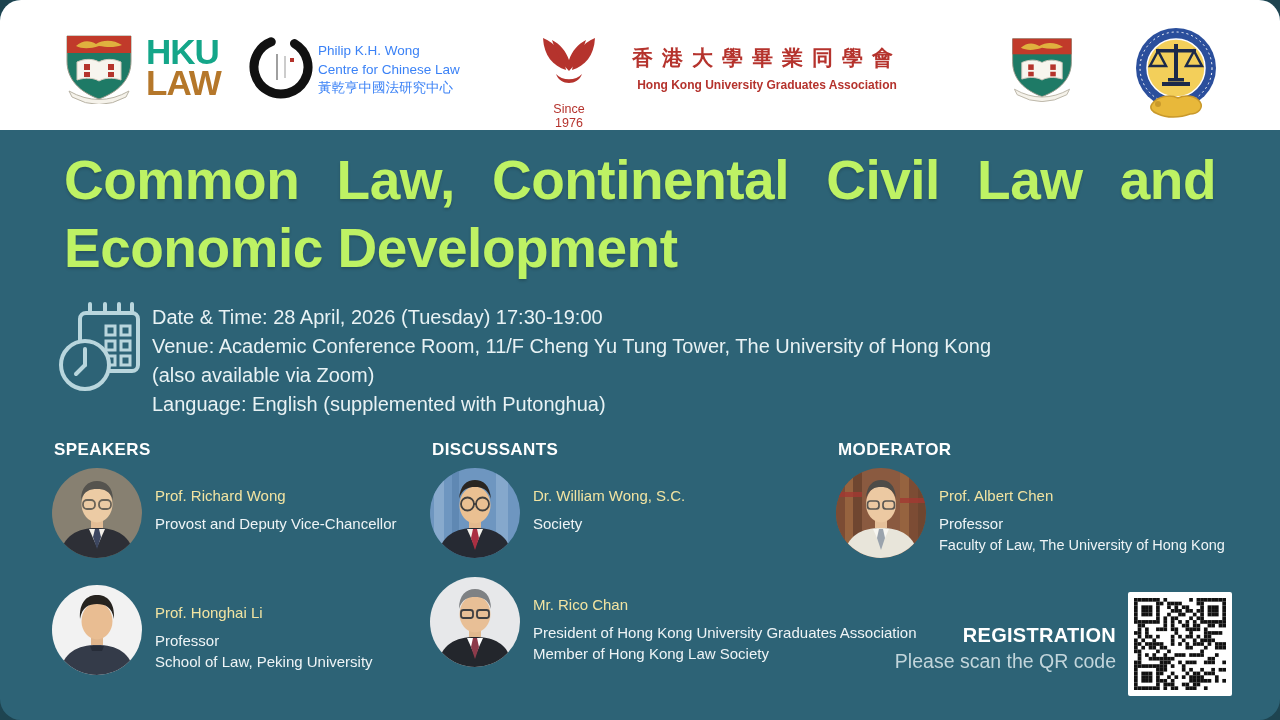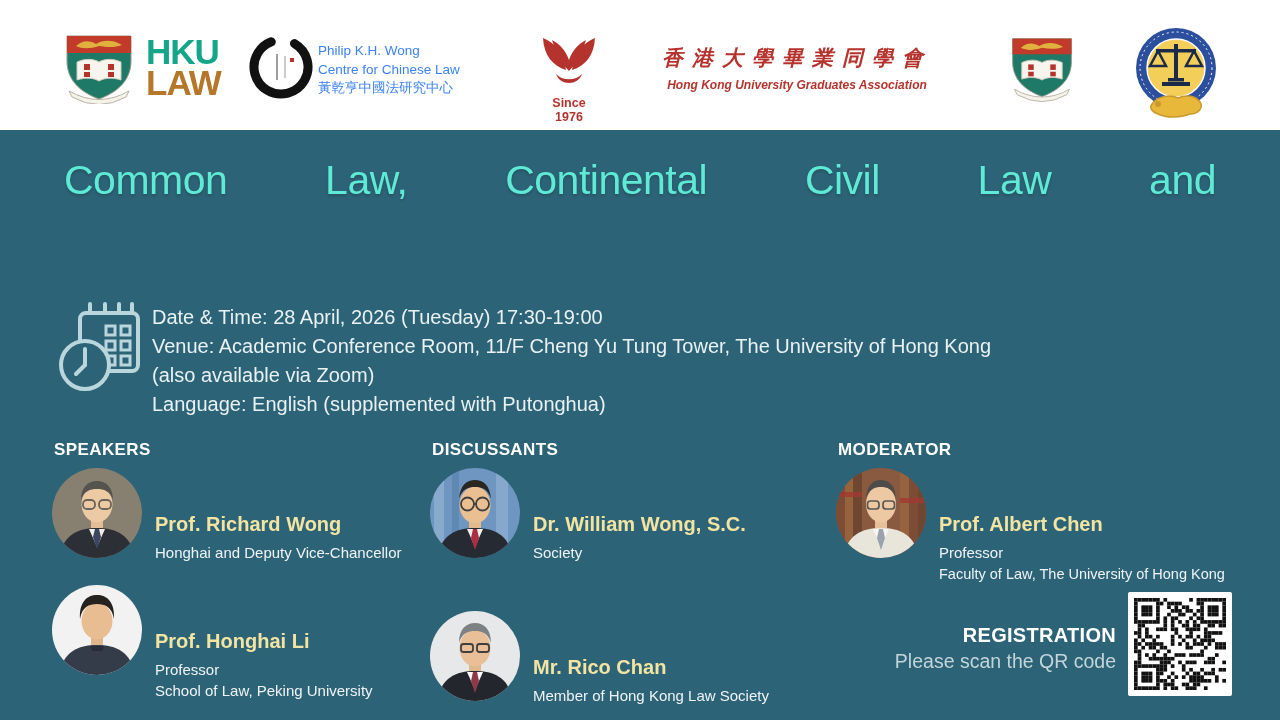--- a/index.html
+++ b/index.html
@@ -1,48 +1,49 @@
 <!DOCTYPE html>
 <html style="--bg: #2d6376; --header-bg: #ffffff; --accent: #f2e4a2; --brand-red: #b5332d; --hku-teal: #14a689; --law-gold: #b5772a; --alumni-blue: #2b4f9c;"><head>
 <meta charset="utf-8">
 <style>
   * { margin:0; padding:0; box-sizing:border-box; }
   html,body { background:#1e4450; }
   .page {
     position:relative; width:1280px; height:720px; overflow:hidden;
     background:var(--bg, #2d6376);
     font-family:"Liberation Sans", sans-serif;
+    border-radius:21px;
   }
   
   .header { position:absolute; left:0; top:0; width:1280px; height:130px; background:var(--header-bg,#fff); }
   .hlogo { position:absolute; }
   .hku-law-text { left:146px; top:36px; font-weight:700; font-size:35px; line-height:31px; letter-spacing:-1px; }
   .hku-law-text .l1 { color:var(--hku-teal,#14a689); }
   .hku-law-text .l2 { color:var(--law-gold,#b5772a); }
   .ccl-text { left:318px; top:42px; font-size:13.5px; line-height:18.5px; color:#3b82f6; }
   .hkuga-mark { left:538px; top:36px; width:62px; text-align:center; }
-  .hkuga-since { font-size:12.5px; font-weight:700; color:var(--brand-red,#b5332d); margin-top:2px; }
-  .hkuga-text { left:606px; top:44px; width:382px; text-align:center; color:var(--brand-red,#b5332d);font-style:italic; }
+  .hkuga-since { font-size:12.5px; font-weight:400; color:var(--brand-red,#b5332d); margin-top:8px; }
+  .hkuga-text { left:576px; top:44px; width:382px; text-align:center; color:var(--brand-red,#b5332d); }
   .hkuga-zh { font-size:21px; font-weight:600; letter-spacing:9px; white-space:nowrap; }
   .hkuga-en { font-size:12px; font-weight:700; margin-top:6px; white-space:nowrap; }
   
-  .title { position:absolute; left:64px; top:146px; width:1152px; color:#5eead4; font-weight:400;
-           font-size:41px; line-height:68px; letter-spacing:-0.5px; text-shadow:0 2px 3px rgba(0,0,0,.18); }
+  .title { position:absolute; left:64px; top:146px; width:1152px; color:#bef264; font-weight:700;
+           font-size:55px; line-height:68px; letter-spacing:-0.5px; text-shadow:0 2px 3px rgba(0,0,0,.18); }
   .title .jline { text-align:justify; text-align-last:justify; }
   
   .cal-icon { position:absolute; left:58px; top:300px; }
   .event-info { position:absolute; left:152px; top:303px; width:960px;
                 color:#e8f2f4; font-size:20px; line-height:29px; }
   
   .sec-label { position:absolute; top:440px; color:#ffffff; font-size:17px; font-weight:700; letter-spacing:.4px; }
   .person { position:absolute; display:flex; }
   .avatar { width:90px; height:90px; border-radius:50%; overflow:hidden; flex:0 0 90px; }
   .avatar svg { display:block; }
   .pinfo { margin-left:13px; margin-top:14px; }
-  .pname { color:var(--accent,#f2e4a2); font-size:20px; font-weight:700; line-height:27px; margin-bottom:5px;margin-top:29px; }
+  .pname { color:var(--accent,#f2e4a2); font-size:15px; font-weight:400; line-height:27px; margin-bottom:5px; }
   .pline { color:#eef4f6; font-size:15px; line-height:20.5px; }
   .pline.justify { width:258px; text-align:justify; }
   .pinfo.wide { width:402px; }
   .pline.tight { font-size:14.5px; white-space:nowrap; }
   
   .reg-text { position:absolute; right:164px; top:624px; width:300px; text-align:right; }
   .reg-title { color:#ffffff; font-size:20px; font-weight:700; letter-spacing:.3px; }
   .reg-sub { color:#c2d5db; font-size:19.5px; margin-top:3px; }
   .qr-box { position:absolute; left:1128px; top:592px; width:104px; height:104px; background:#fff; border-radius:2px; padding:6px; }
 </style>
@@ -128,20 +129,21 @@
         <rect x="34" y="52" width="16" height="3.5" fill="#1c2a4a"></rect>
         <rect x="28" y="56" width="28" height="4" fill="#1c2a4a"></rect>
         <path d="M18,78 C24,70 36,68 44,72 C52,68 62,70 66,76 C70,82 64,88 56,88 C46,92 32,92 24,88 C18,86 15,82 18,78 Z" fill="#e8b83a" stroke="#c9992b" stroke-width="1.5"></path>
         <circle cx="24" cy="78" r="3" fill="#c9992b"></circle>
       </svg>
     </div>
   </div>
 
   <div class="title">
     <div class="jline">Common Law, Continental Civil Law and</div>
+    <div>Economic Development</div>
   </div>
 
   <div class="cal-icon">
     <svg width="84" height="94" viewBox="0 0 84 94" fill="none" stroke="#b9d6dd" stroke-width="4" stroke-linecap="round">
       <rect x="22" y="13" width="58" height="58" rx="6"></rect>
       <line x1="32" y1="13" x2="32" y2="4"></line>
         <line x1="47" y1="13" x2="47" y2="4"></line>
       <line x1="61" y1="13" x2="61" y2="4"></line>
         <line x1="74" y1="13" x2="74" y2="4"></line>
       <rect x="48" y="26" width="9" height="9" stroke-width="3"></rect>
@@ -175,21 +177,21 @@
         <polygon points="37,61 53,61 45,79" fill="#f2efe8"></polygon>
         <path d="M43,61 L47,61 L49,69 L45,81 L41,69 Z" fill="#3c4660"></path>
         <ellipse cx="45" cy="36" rx="15.5" ry="18.5" fill="#eccba4"></ellipse>
         <path d="M29,32 C29,19 36,13 45,13 C54,13 61,19 61,32 C58,23 52,21 45,21 C38,21 32,23 29,32 Z" fill="#55534e"></path>
         <rect x="31" y="32" width="12" height="9" rx="4" fill="none" stroke="#6b6458" stroke-width="1.8"></rect>
         <rect x="47" y="32" width="12" height="9" rx="4" fill="none" stroke="#6b6458" stroke-width="1.8"></rect>
       </svg>
     </div>
     <div class="pinfo">
       <div class="pname">Prof. Richard Wong</div>
-      <div class="pline">Honghai and Deputy Vice-Chancellor</div>
+      <div class="pline">Provost and Deputy Vice-Chancellor</div>
     </div>
   </div>
 
   <div class="person" style="left:52px;top:585px">
     <div class="avatar">
       <svg width="90" height="90" viewBox="0 0 90 90">
         <rect width="90" height="90" fill="#f2f2f2"></rect>
         <rect x="39" y="48" width="12" height="12" fill="#dfb58c"></rect>
         <path d="M8,90 C10,67 26,60 45,60 C64,60 80,67 82,90 Z" fill="#343b49"></path>
         <path d="M38,61 L52,61 L50,66 L40,66 Z" fill="#262c38"></path>
@@ -221,36 +223,37 @@
         <circle cx="52.5" cy="36" r="6.5" fill="none" stroke="#42403e" stroke-width="1.8"></circle>
         <line x1="44" y1="36" x2="46" y2="36" stroke="#42403e" stroke-width="1.8"></line>
       </svg>
     </div>
     <div class="pinfo">
       <div class="pname">Dr. William Wong, S.C.</div>
       <div class="pline">Society</div>
     </div>
   </div>
 
-  <div class="person" style="left:430px;top:611px">
+  <div class="person" style="left:430px;top:577px">
     <div class="avatar">
       <svg width="90" height="90" viewBox="0 0 90 90">
         <rect width="90" height="90" fill="#e7e8ea"></rect>
         <rect x="39" y="48" width="12" height="12" fill="#e0b88e"></rect>
         <path d="M8,90 C10,67 26,60 45,60 C64,60 80,67 82,90 Z" fill="#23262c"></path>
         <polygon points="37,61 53,61 45,79" fill="#ffffff"></polygon>
         <path d="M43,61 L47,61 L49,70 L45,82 L41,70 Z" fill="#8c3a4a"></path>
         <ellipse cx="45" cy="37" rx="15.5" ry="18.5" fill="#e8bf96"></ellipse>
         <path d="M29,32 C29,18 36,12 45,12 C54,12 61,18 61,32 C58,22 52,20 45,20 C38,20 32,22 29,32 Z" fill="#7e8184"></path>
         <rect x="31" y="33" width="12" height="8" rx="2.5" fill="none" stroke="#3f3f41" stroke-width="1.8"></rect>
         <rect x="47" y="33" width="12" height="8" rx="2.5" fill="none" stroke="#3f3f41" stroke-width="1.8"></rect>
       </svg>
     </div>
     <div class="pinfo wide">
       <div class="pname">Mr. Rico Chan</div>
+      <div class="pline">President of Hong Kong University Graduates Association</div>
       <div class="pline">Member of Hong Kong Law Society</div>
     </div>
   </div>
 
   <div class="person" style="left:836px;top:468px">
     <div class="avatar">
       <svg width="90" height="90" viewBox="0 0 90 90">
         <rect width="90" height="90" fill="#8a5a40"></rect>
         <rect x="0" y="0" width="9" height="90" fill="#7c4c34"></rect>
           <rect x="9" y="0" width="8" height="90" fill="#96633f"></rect>

